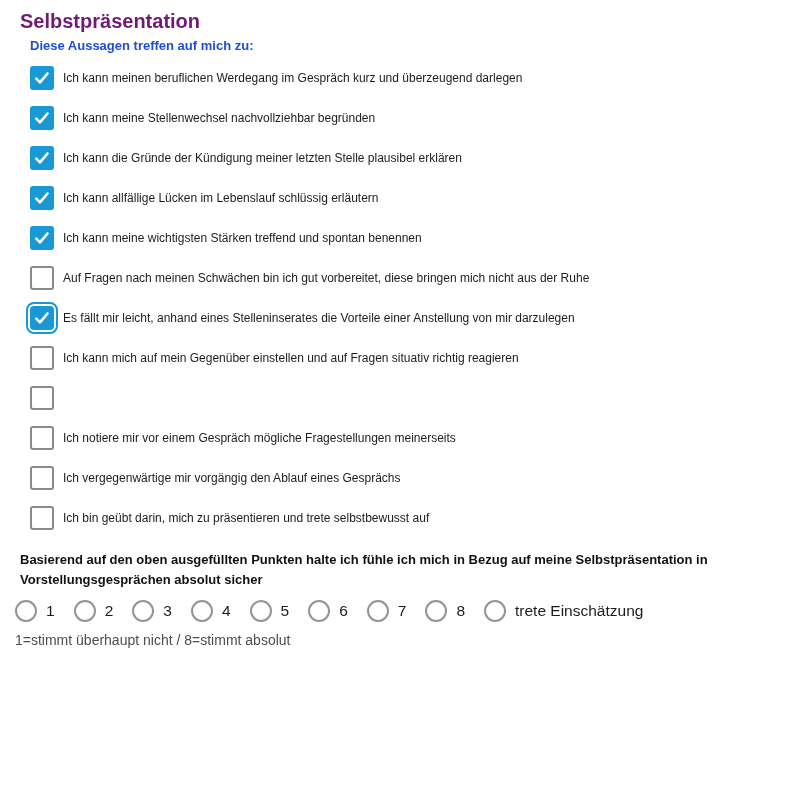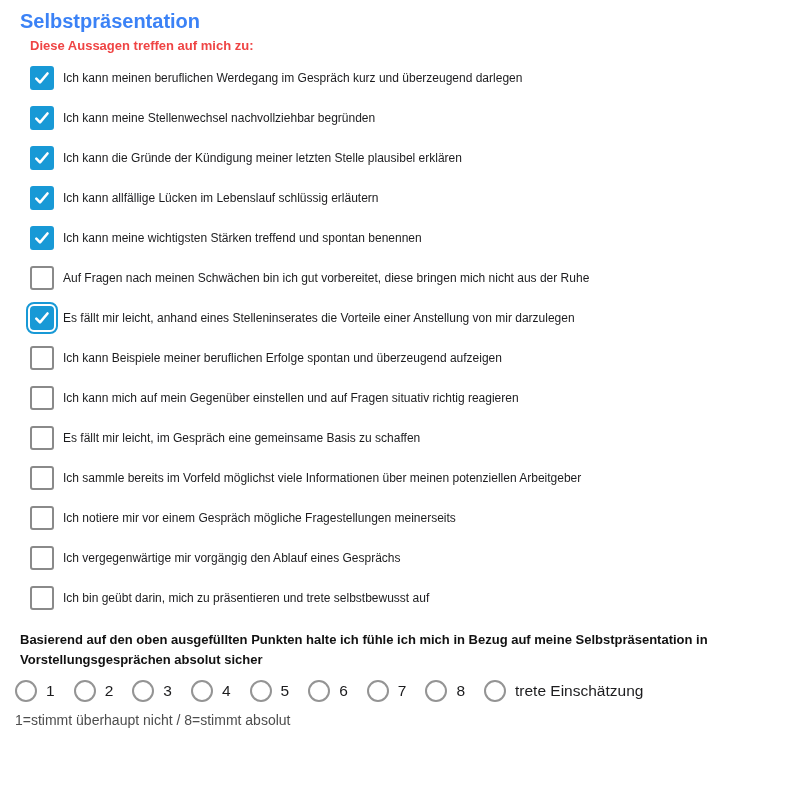--- a/index.html
+++ b/index.html
@@ -4,25 +4,25 @@
 <style>
   * { box-sizing: border-box; }
   html, body { margin: 0; padding: 0; }
   body {
     width: 789px; height: 799px; overflow: hidden;
     background: #ffffff; color: #1a1a1a;
     font-family: "Liberation Sans", sans-serif;
   }
   .page { padding: 10px 24px 0 20px; }
   .title {
-    font-size: 20px; font-weight: 700; margin: 0 0 5px 0; color: #3b82f6;
+    font-size: 20px; font-weight: 700; margin: 0 0 5px 0; color: #701a75;
   }
   .instruction {
     font-size: 13px; font-weight: 700; line-height: 16px;
-    margin: 0 0 12px 10px; color: #ef4444;
+    margin: 0 0 12px 10px; color: #1d4ed8;
   }
   .checklist { margin-left: 10px; }
   .check-row {
     display: flex; align-items: flex-start; gap: 9px;
     margin-bottom: 16px; cursor: pointer;
   }
   .checkbox {
     width: 24px; height: 24px; flex: 0 0 auto;
     border: 2px solid #8a8a8a; border-radius: 3px;
     background: #fff; position: relative;
@@ -110,33 +110,24 @@
       <label class="check-row">
         <span class="checkbox checked focused">
           <svg viewBox="0 0 20 20" width="20" height="20">
             <path d="M4.3 10.6l3.7 3.8 7.5-8.9" fill="none" stroke="#fff" stroke-width="2.6" stroke-linecap="round" stroke-linejoin="round"></path>
           </svg>
         </span>
         <span class="item-label">Es fällt mir leicht, anhand eines Stelleninserates die Vorteile einer Anstellung von mir darzulegen</span>
       </label>
       <label class="check-row">
         <span class="checkbox"></span>
-        <span class="item-label">Ich kann Beispiele meiner beruflichen Erfolge spontan und überzeugend aufzeigen</span>
-      </label>
-      <label class="check-row">
-        <span class="checkbox"></span>
         <span class="item-label">Ich kann mich auf mein Gegenüber einstellen und auf Fragen situativ richtig reagieren</span>
       </label>
       <label class="check-row">
         <span class="checkbox"></span>
-        <span class="item-label">Es fällt mir leicht, im Gespräch eine gemeinsame Basis zu schaffen</span>
-      </label>
-      <label class="check-row">
-        <span class="checkbox"></span>
-        <span class="item-label">Ich sammle bereits im Vorfeld möglichst viele Informationen über meinen potenziellen Arbeitgeber</span>
       </label>
       <label class="check-row">
         <span class="checkbox"></span>
         <span class="item-label">Ich notiere mir vor einem Gespräch mögliche Fragestellungen meinerseits</span>
       </label>
       <label class="check-row">
         <span class="checkbox"></span>
         <span class="item-label">Ich vergegenwärtige mir vorgängig den Ablauf eines Gesprächs</span>
       </label>
       <label class="check-row">

